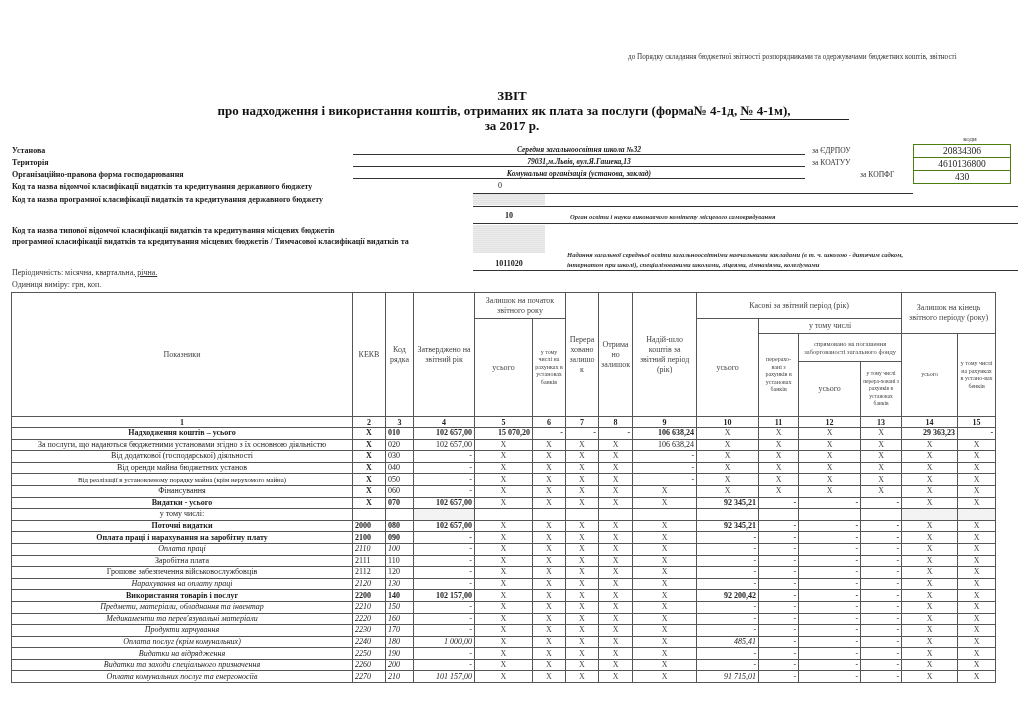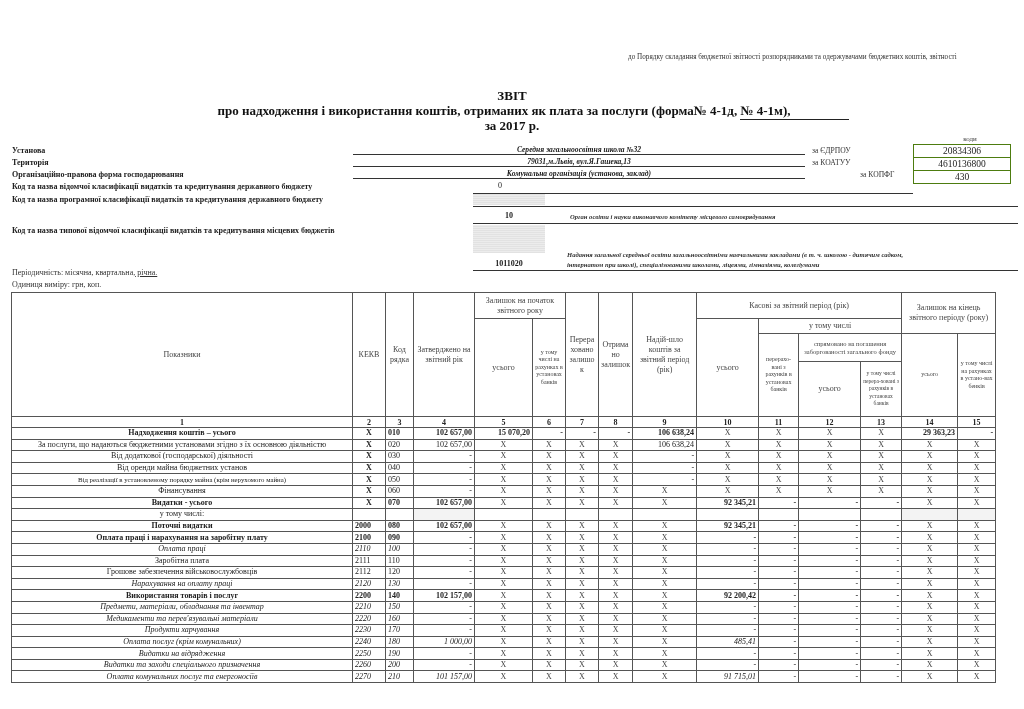--- a/index.html
+++ b/index.html
@@ -84,20 +84,21 @@
 <div class="abs grey-box" style="left:473px; top:194px; width:72px; height:11px;"></div>
 <div class="abs" style="left:473px; top:206px; width:545px; border-top:1px solid #333;"></div>
 
 <div class="abs lbl" style="top:226px;">Код та назва типової відомчої класифікації видатків та кредитування місцевих бюджетів</div>
 <div class="abs" style="left:473px; top:211px; width:72px; font-size:8px; text-align:center; font-weight:bold;">10</div>
 <div class="abs small-italic" style="left:570px; top:213px;">Орган освіти і науки виконавчого комітету місцевого самоврядування</div>
 <div class="abs" style="left:473px; top:223px; width:545px; border-top:1px solid #333;"></div>
 
 <div class="abs grey-box" style="left:473px; top:225px; width:72px; height:28px;"></div>
 <div class="abs lbl" style="top:236px; line-height:11px;">
+  <div>програмної класифікації видатків та кредитування місцевих бюджетів / Тимчасової класифікації видатків та</div>
 </div>
 <div class="abs" style="left:473px; top:259px; width:72px; font-size:8px; text-align:center; font-weight:bold;">1011020</div>
 <div class="abs small-italic" style="left:567px; top:250px; line-height:10px;">
   <div>Надання загальної середньої освіти загальноосвітніми навчальними закладами (в т. ч. школою - дитячим садком,</div>
   <div>інтернатом при школі), спеціалізованими школами, ліцеями, гімназіями, колегіумами</div>
 </div>
 <div class="abs" style="left:473px; top:270px; width:545px; border-top:1px solid #333;"></div>
 
 <div class="abs plain-small" style="left:12px; top:268px;">
   <span>Періодичність: місячна, квартальна,</span><span style="text-decoration:underline;"> річна.</span>

